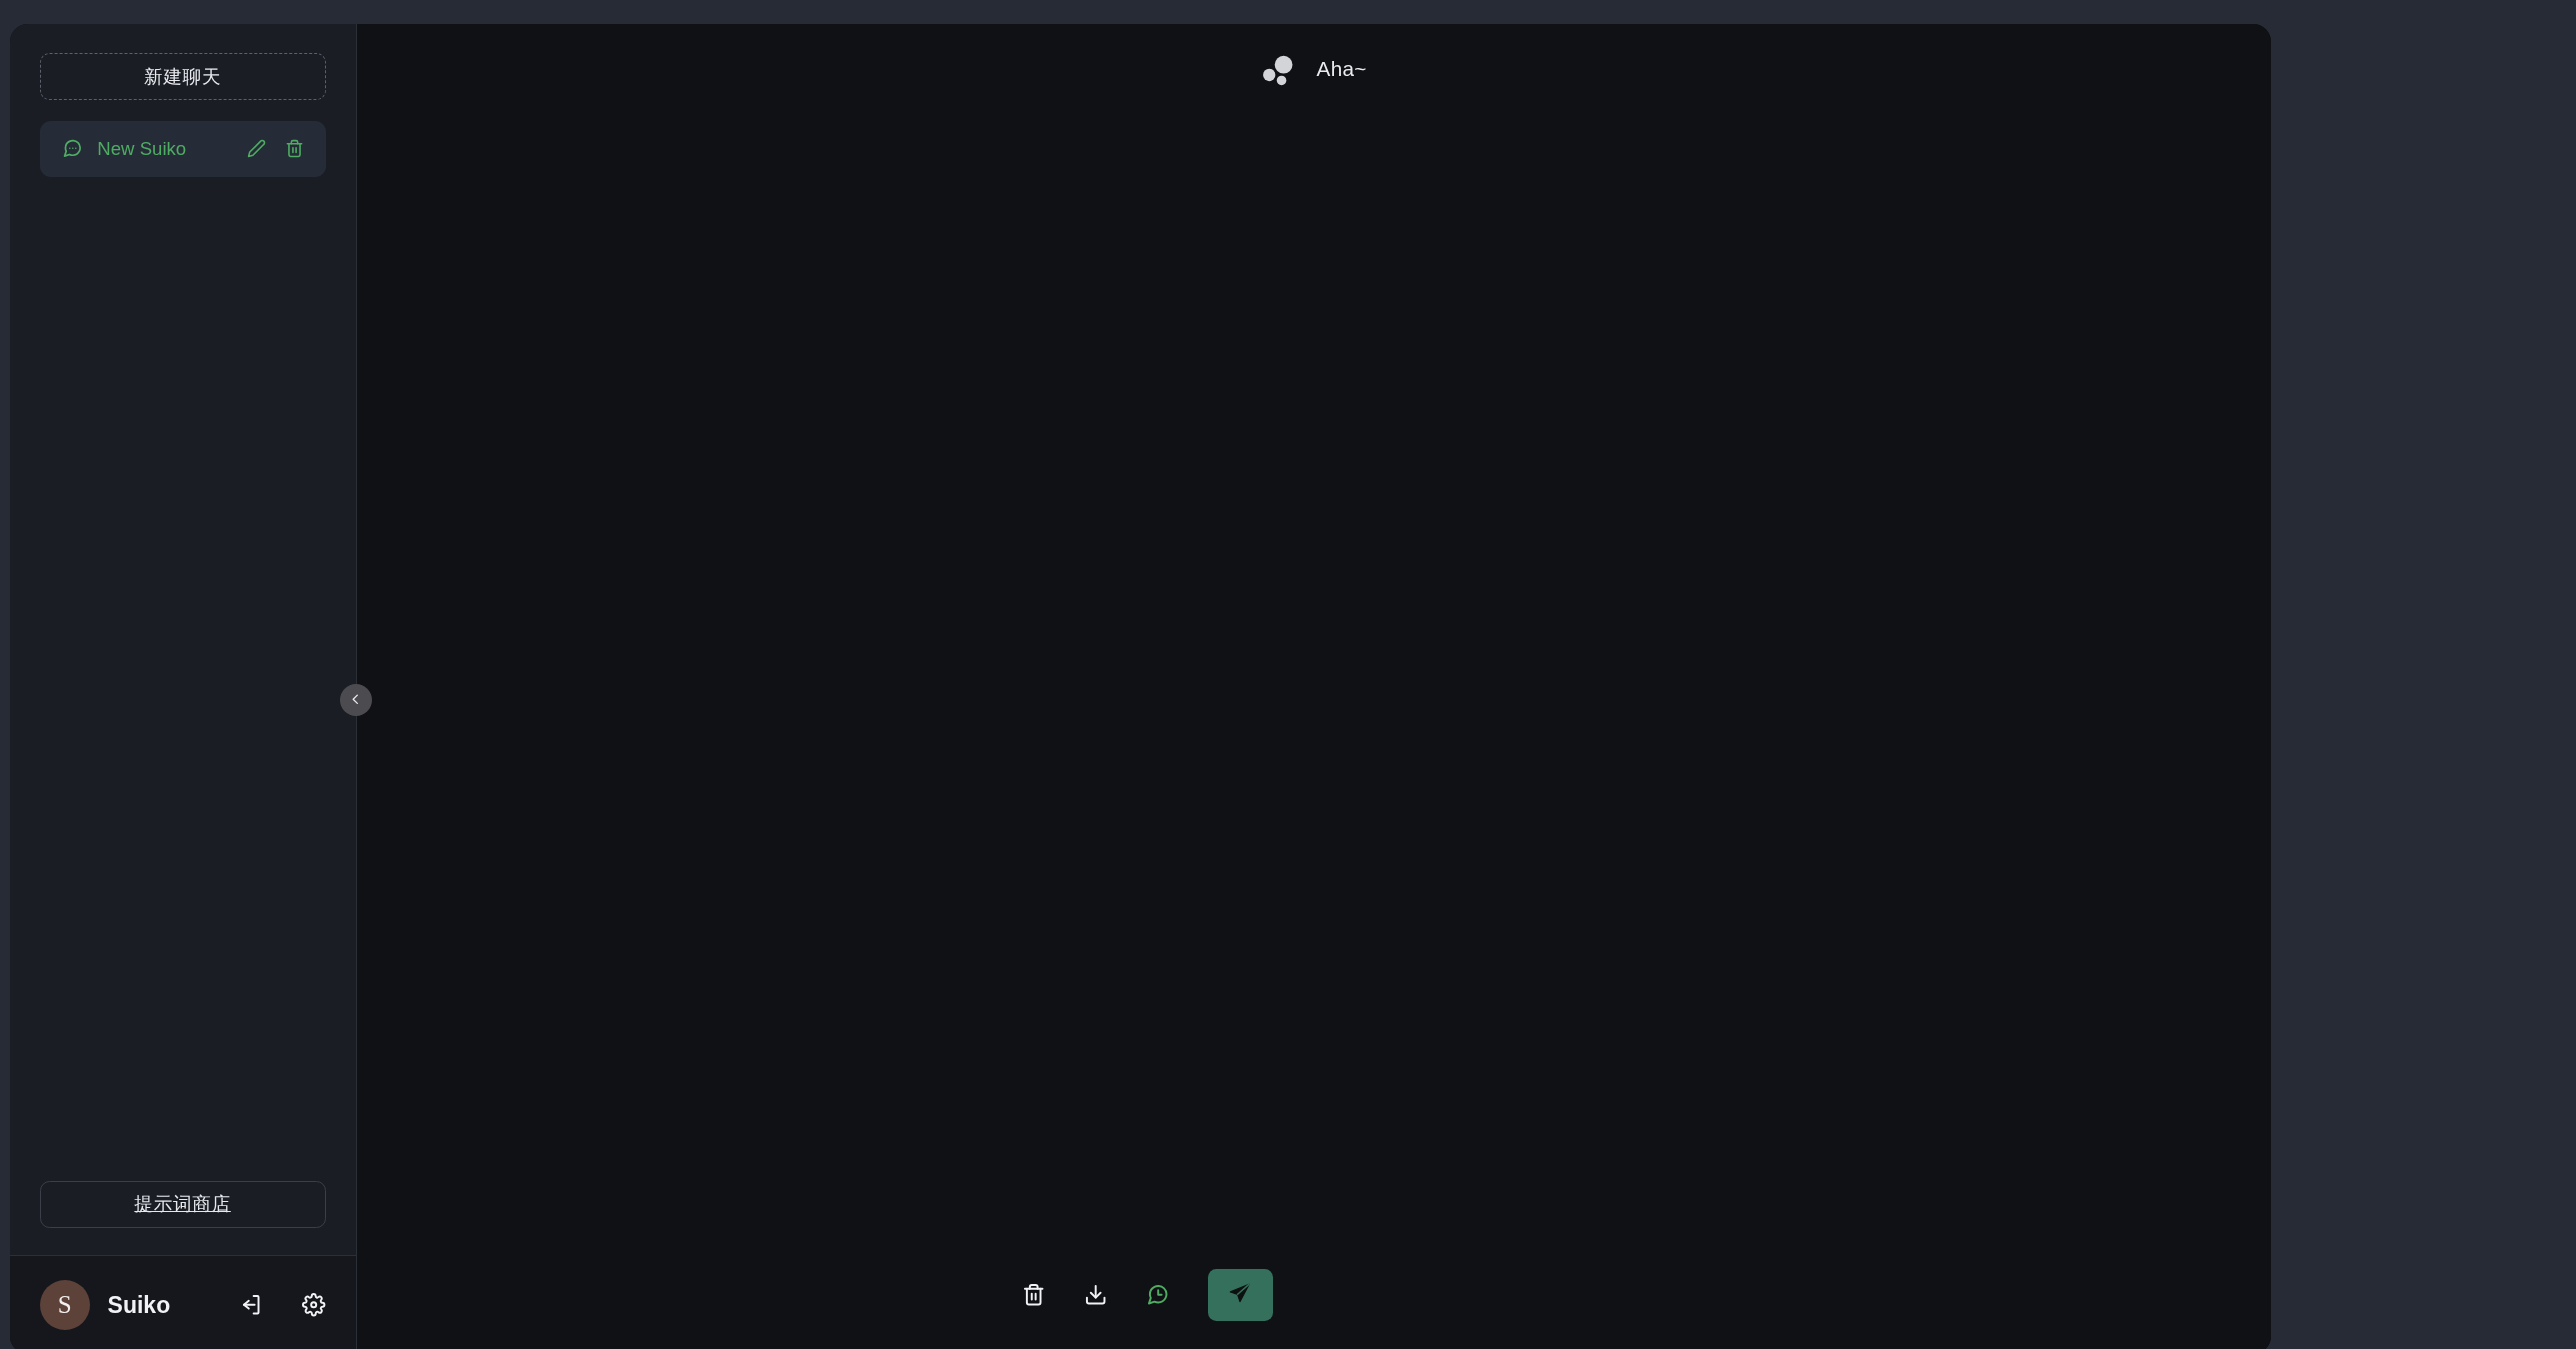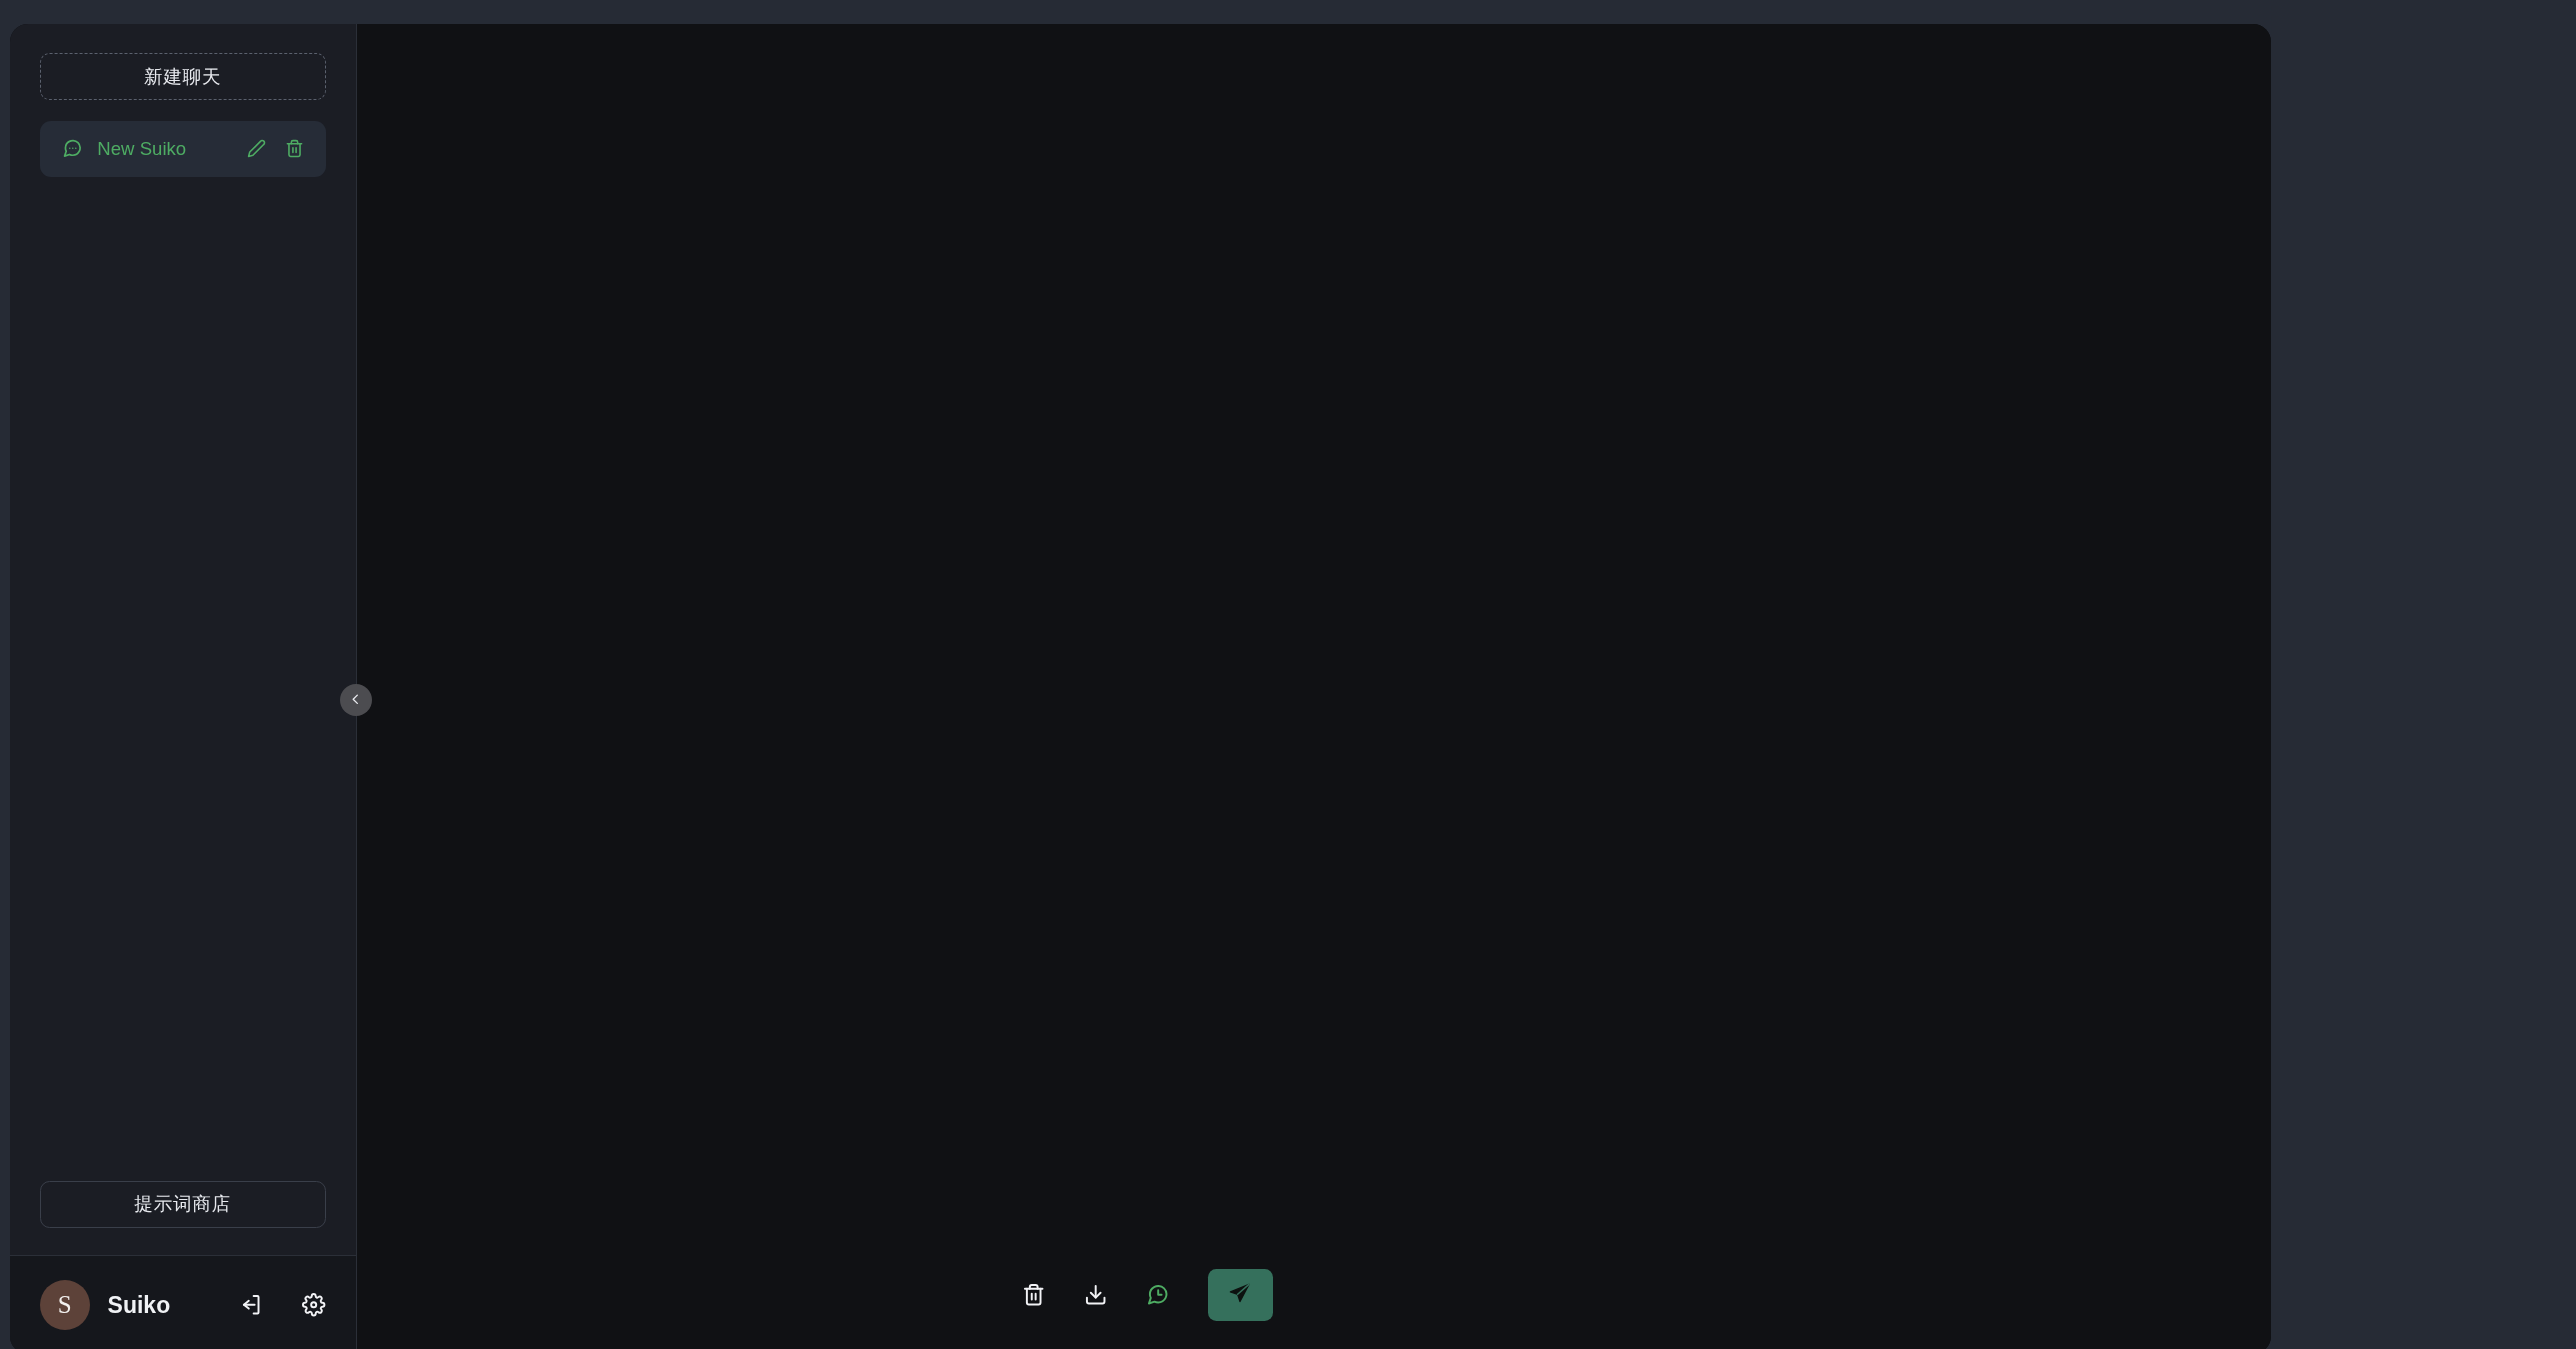--- a/index.html
+++ b/index.html
@@ -109,20 +109,21 @@
     border-radius: 9.6px;
     display: flex;
     align-items: center;
     justify-content: center;
     color: #e7e9ee;
     font-size: 18.6px;
     letter-spacing: 0.7px;
     cursor: pointer;
     background: transparent;
     user-select: none;
+    text-decoration: underline;
   }
 
   #user-bar {
     flex: 0 0 auto;
     height: 98px;
     border-top: 1.4px solid #2b2f38;
     display: flex;
     align-items: center;
     padding: 0 30px;
     gap: 18px;
@@ -318,20 +319,30 @@
       <span>
         <svg width="16.5" height="16.5" viewBox="0 0 24 24" fill="none" stroke="#e9eaee" stroke-width="2" stroke-linecap="round" stroke-linejoin="round">
           <polyline points="15 18 9 12 15 6"></polyline>
         </svg>
       </span>
     </div>
   </div>
 
   <div id="main">
 
+    <div id="chat-header">
+      <span>
+        <svg id="brand-logo" viewBox="0 0 54 54" fill="#d2d4d8">
+          <circle cx="33" cy="20" r="13"></circle>
+          <circle cx="12" cy="35" r="9"></circle>
+          <circle cx="30" cy="43" r="7"></circle>
+        </svg>
+      </span>
+      <span id="brand-title">Aha~</span>
+    </div>
 
     <div id="messages"></div>
 
     <div id="composer">
       <div id="composer-tools">
         <span>
           <svg width="23.4" height="23.4" viewBox="0 0 24 24" fill="none" stroke="#f2f3f6" stroke-width="2" stroke-linecap="round" stroke-linejoin="round">
             <polyline points="3 6 5 6 21 6"></polyline>
             <path d="M19 6v14a2 2 0 0 1-2 2H7a2 2 0 0 1-2-2V6m3 0V4a2 2 0 0 1 2-2h4a2 2 0 0 1 2 2v2"></path>
             <line x1="10" y1="11" x2="10" y2="17"></line>

